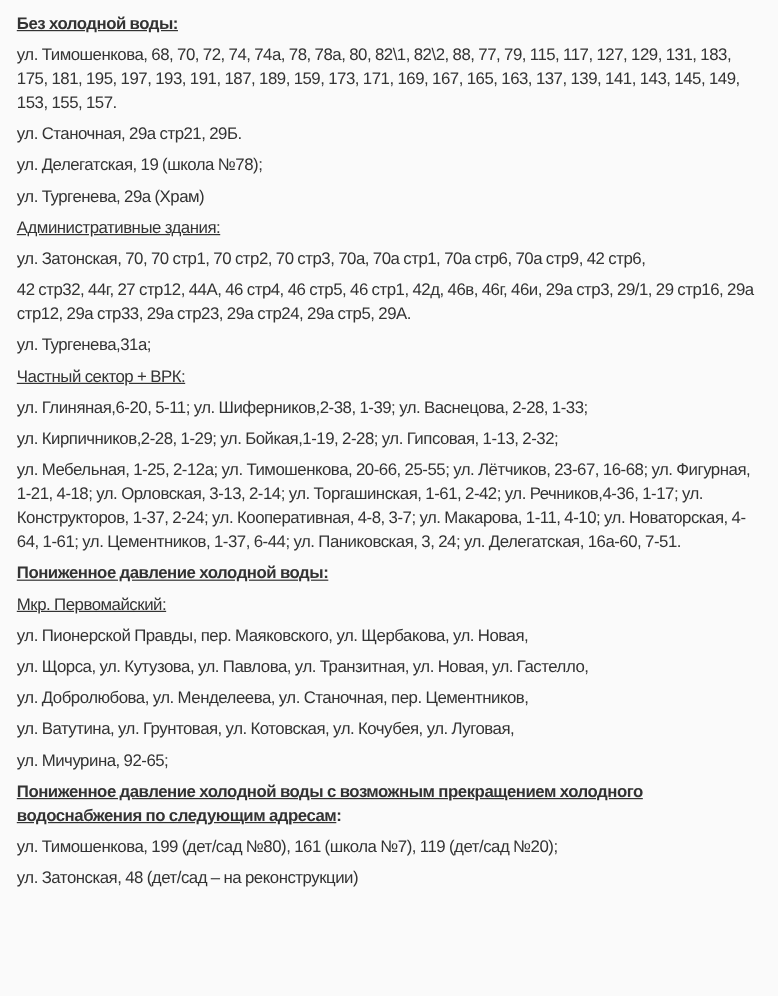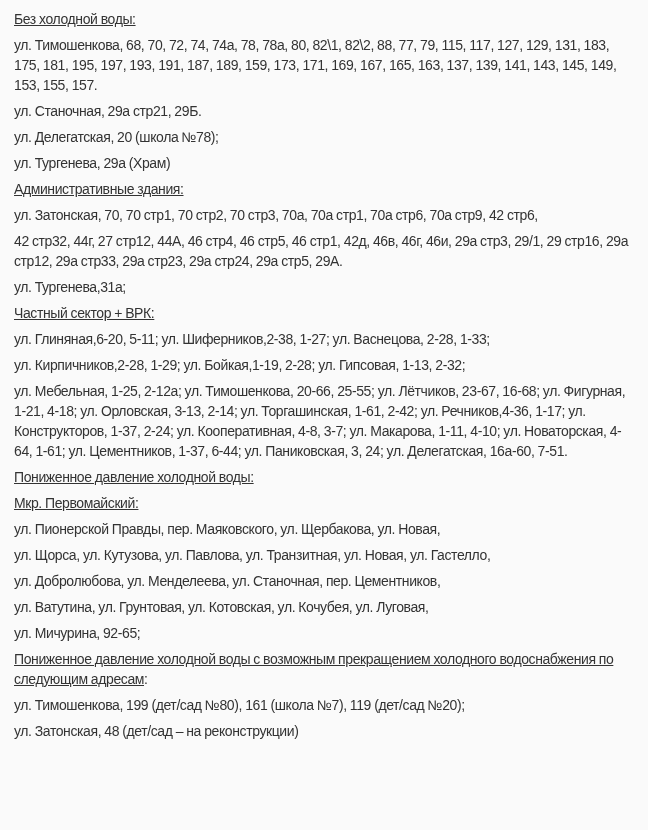--- a/index.html
+++ b/index.html
@@ -15,44 +15,44 @@
     font-size: 14px;
     line-height: 20px;
     letter-spacing: -0.4px;
     color: #333333;
   }
   .blk {
     margin: 0 0 6px 0;
     word-spacing: -0.3px;
   }
   .bold {
-    font-weight: normal;
+    font-weight: bold;
   }
   .u {
     text-decoration: underline;
   }
 </style>
 </head>
 <body>
 
 <div class="doc">
 
   <p class="blk bold"><span class="u">Без холодной воды:</span></p>
   <p class="blk">ул. Тимошенкова, 68, 70, 72, 74, 74а, 78, 78а, 80, 82\1, 82\2, 88, 77, 79, 115, 117, 127, 129, 131, 183, 175, 181, 195, 197, 193, 191, 187, 189, 159, 173, 171, 169, 167, 165, 163, 137, 139, 141, 143, 145, 149, 153, 155, 157.</p>
   <p class="blk">ул. Станочная, 29а стр21, 29Б.</p>
-  <p class="blk">ул. Делегатская, 20 (школа №78);</p>
+  <p class="blk">ул. Делегатская, 19 (школа №78);</p>
   <p class="blk">ул. Тургенева, 29а (Храм)</p>
 
   <p class="blk"><span class="u">Административные здания:</span></p>
   <p class="blk">ул. Затонская, 70, 70 стр1, 70 стр2, 70 стр3, 70а, 70а стр1, 70а стр6, 70а стр9, 42 стр6,</p>
   <p class="blk">42 стр32, 44г, 27 стр12, 44А, 46 стр4, 46 стр5, 46 стр1, 42д, 46в, 46г, 46и, 29а стр3, 29/1, 29 стр16, 29а стр12, 29а стр33, 29а стр23, 29а стр24, 29а стр5, 29А.</p>
   <p class="blk">ул. Тургенева,31а;</p>
 
   <p class="blk"><span class="u">Частный сектор + ВРК:</span></p>
-  <p class="blk">ул. Глиняная,6-20, 5-11; ул. Шиферников,2-38, 1-27; ул. Васнецова, 2-28, 1-33;</p>
+  <p class="blk">ул. Глиняная,6-20, 5-11; ул. Шиферников,2-38, 1-39; ул. Васнецова, 2-28, 1-33;</p>
   <p class="blk">ул. Кирпичников,2-28, 1-29; ул. Бойкая,1-19, 2-28; ул. Гипсовая, 1-13, 2-32;</p>
   <p class="blk">ул. Мебельная, 1-25, 2-12а; ул. Тимошенкова, 20-66, 25-55; ул. Лётчиков, 23-67, 16-68; ул. Фигурная, 1-21, 4-18; ул. Орловская, 3-13, 2-14; ул. Торгашинская, 1-61, 2-42; ул. Речников,4-36, 1-17; ул. Конструкторов, 1-37, 2-24; ул. Кооперативная, 4-8, 3-7; ул. Макарова, 1-11, 4-10; ул. Новаторская, 4-64, 1-61; ул. Цементников, 1-37, 6-44; ул. Паниковская, 3, 24; ул. Делегатская, 16а-60, 7-51.</p>
 
   <p class="blk bold"><span class="u">Пониженное давление холодной воды:</span></p>
   <p class="blk"><span class="u">Мкр. Первомайский:</span></p>
   <p class="blk">ул. Пионерской Правды, пер. Маяковского, ул. Щербакова, ул. Новая,</p>
   <p class="blk">ул. Щорса, ул. Кутузова, ул. Павлова, ул. Транзитная, ул. Новая, ул. Гастелло,</p>
   <p class="blk">ул. Добролюбова, ул. Менделеева, ул. Станочная, пер. Цементников,</p>
   <p class="blk">ул. Ватутина, ул. Грунтовая, ул. Котовская, ул. Кочубея, ул. Луговая,</p>
   <p class="blk">ул. Мичурина, 92-65;</p>

